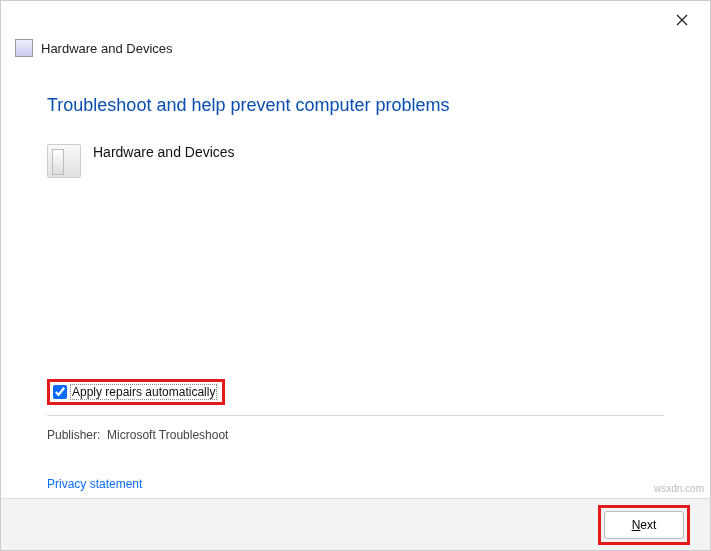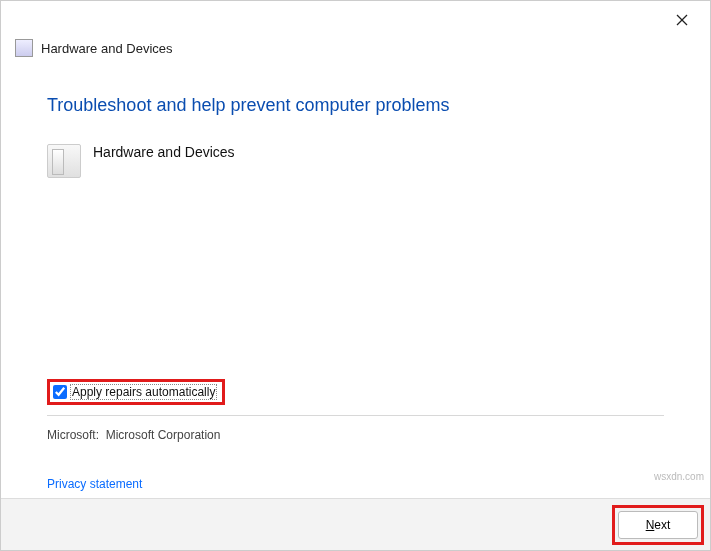--- a/index.html
+++ b/index.html
@@ -136,41 +136,41 @@
       position: absolute;
       bottom: 0;
       left: 0;
       right: 0;
       height: 52px;
       background: #f3f3f3;
       border-top: 1px solid #ddd;
       display: flex;
       justify-content: flex-end;
       align-items: center;
-      padding-right: 6px;
+      padding-right: 20px;
     }
     .btn {
       min-width: 80px;
       height: 28px;
       background: #fff;
       border: 1px solid #bbb;
       border-radius: 3px;
       font-size: 12px;
       cursor: pointer;
       padding: 0 12px;
     }
     .btn-highlight {
       border: 3px solid #e11b1b;
       padding: 3px;
       display: inline-flex;
     }
     .attribution {
       position: absolute;
       right: 6px;
-      bottom: 68px;
+      bottom: 56px;
       font-size: 10px;
       color: #bbb;
     }
     .accesskey { text-decoration: underline; }
   </style>
 </head>
 <body>
 
 <div class="titlebar">
   <div class="close-btn">
@@ -199,22 +199,22 @@
 
 <div class="lower-block">
   <div class="checkbox-row">
     <span class="checkbox-highlight">
       <input type="checkbox" class="chk" checked="" style="">
       <span class="chk-label">Apply repairs automatically</span>
     </span>
   </div>
   <hr class="divider">
   <div class="pub-row">
-    <span>Microsoft:</span>
-    &nbsp;<span>Microsoft Corporation</span>
+    <span>Publisher:</span>
+    &nbsp;<span>Microsoft Troubleshoot</span>
   </div>
   <div class="link">Privacy statement</div>
 </div>
 
 <div class="attribution">wsxdn.com</div>
 
 <div class="footer">
   <span class="btn-highlight">
     <button class="btn"><span class="accesskey">N</span><span>ext</span></button>
   </span>

